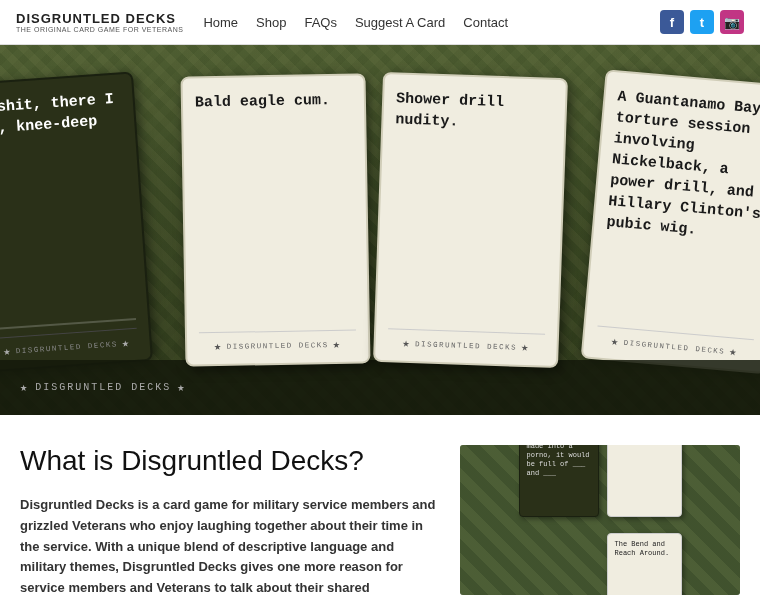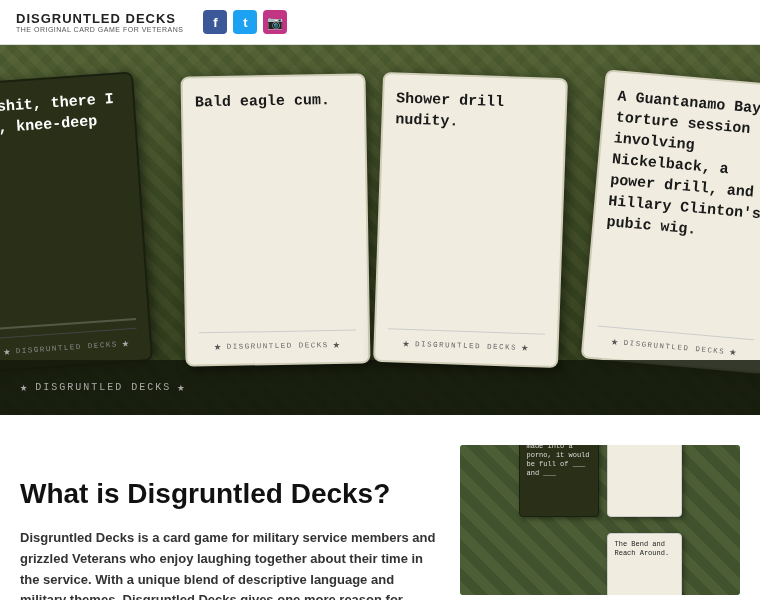--- a/index.html
+++ b/index.html
@@ -221,24 +221,23 @@
     .content {
       padding: 30px 20px 20px;
       display: flex;
       gap: 20px;
     }
     .content-left {
       flex: 1;
     }
     .content-heading {
       font-size: 28px;
-      font-weight: 700;
+      font-weight: 400;
       color: #111;
       margin-bottom: 18px;
-      margin-top: 33px;
     }
     .content-body {
       font-size: 13px;
       color: #333;
       line-height: 1.6;
     }
     .content-body strong {
       font-weight: bold;
     }
     .content-right {
@@ -293,20 +292,27 @@
     .mini-card-sm { width: 75px; height: 90px; margin-top: 10px; }
   </style>
 </head>
 <body>
 
 <header class="header">
   <div class="logo-area">
     <span class="logo-title">Disgruntled Decks</span>
     <span class="logo-subtitle">The Original Card Game for Veterans</span>
   </div>
+  <nav>
+    <a>Home</a>
+    <a>Shop</a>
+    <a>FAQs</a>
+    <a>Suggest A Card</a>
+    <a>Contact</a>
+  </nav>
   <div class="social-icons">
     <div class="social-icon fb">f</div>
     <div class="social-icon tw">t</div>
     <div class="social-icon ig">📷</div>
   </div>
 </header>
 
 <div class="hero">
   <div class="hero-bg"></div>
 

